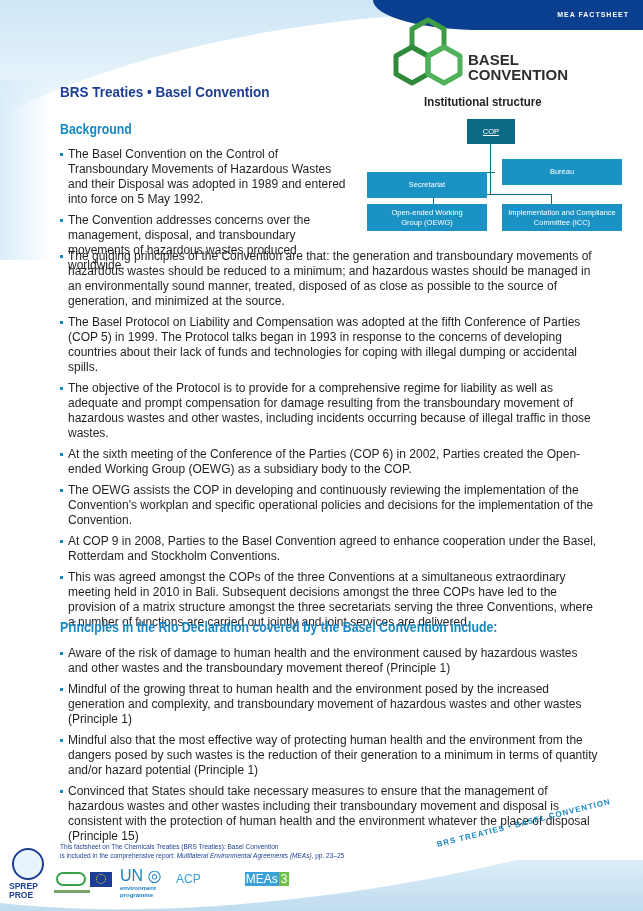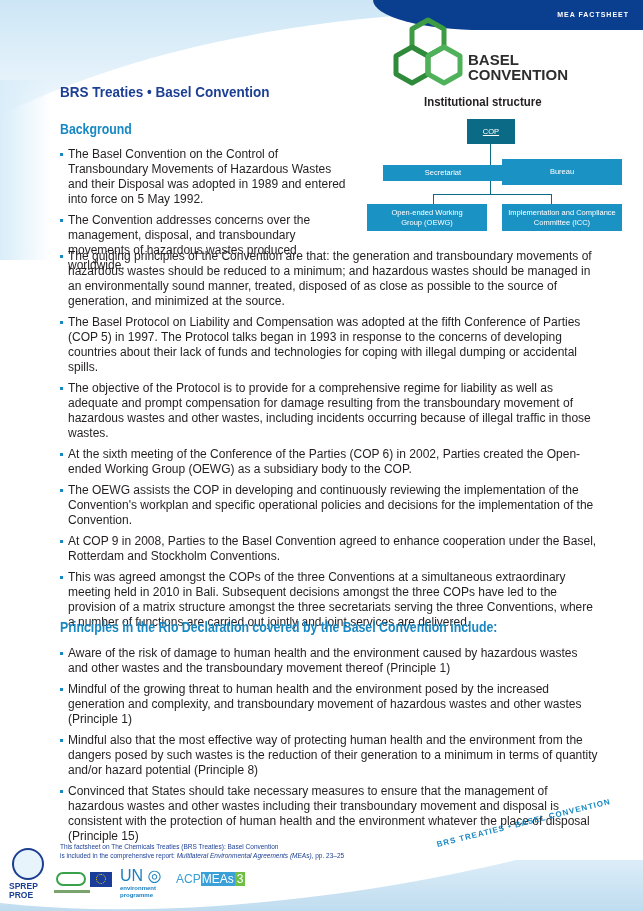--- a/index.html
+++ b/index.html
@@ -119,21 +119,21 @@
   }
   .un-logo {
     position:absolute; left:112px; top:20px; font-size:16px; font-weight:normal; color:#1b7fc0; line-height:16px;
   }
   .un-sub {
     position:absolute; left:112px; top:37px; font-size:6px; font-weight:bold; color:#1b7fc0; line-height:6.5px;
   }
   .acpmeas {
     position:absolute; left:168px; top:24px; font-size:12px; color:#3aa0d8; line-height:14px;
   }
-  .acpmeas .meas { background:#3aa0d8; color:#fff; padding:0 1px; }
+  .acpmeas .meas { background:#3aa0d8; color:#fff; padding:0 1px;margin-left:44px; }
   .acpmeas .three { background:#6fbf44; color:#fff; padding:0 2px; }
 </style>
 </head>
 <body>
 
 <div class="top-band"></div>
 <div class="top-curve"></div>
 <div class="left-fade"></div>
 <div class="bottom-band"></div>
 <div class="bottom-curve"></div>
@@ -158,51 +158,51 @@
 
 <div class="inst-title">Institutional structure</div>
 
 <div class="org">
   <div class="line" style="left:490px;top:142px;width:1px;height:53px;"></div>
   <div class="line" style="left:487px;top:172px;width:8px;height:1px;"></div>
   <div class="line" style="left:433px;top:194px;width:119px;height:1px;"></div>
   <div class="line" style="left:433px;top:194px;width:1px;height:11px;"></div>
   <div class="line" style="left:551px;top:194px;width:1px;height:11px;"></div>
   <div class="box cop" style="left:467px;top:119px;width:48px;height:25px;">COP</div>
-  <div class="box" style="left:367px;top:165px;width:120px;height:16px;margin-left:16px;">Secretariat</div>
+  <div class="box" style="left:367px;top:172px;width:120px;height:26px;">Secretariat</div>
   <div class="box" style="left:502px;top:159px;width:120px;height:26px;">Bureau</div>
   <div class="box" style="left:367px;top:204px;width:120px;height:27px;padding:0 20px;box-sizing:border-box;">Open-ended Working Group (OEWG)</div>
   <div class="box" style="left:502px;top:204px;width:120px;height:27px;padding:0 4px;box-sizing:border-box;">Implementation and Compliance Committee (ICC)</div>
 </div>
 
 <div class="page-title">BRS Treaties • Basel Convention</div>
 
 <div class="section-heading" style="top:121px;">Background</div>
 
 <ul class="bullets" style="top:147px;width:290px;">
   <li>The Basel Convention on the Control of Transboundary Movements of Hazardous Wastes and their Disposal was adopted in 1989 and entered into force on 5 May 1992.</li>
   <li>The Convention addresses concerns over the management, disposal, and transboundary movements of hazardous wastes produced worldwide.</li>
 </ul>
 
 <ul class="bullets" style="top:249px;width:540px;">
   <li>The guiding principles of the Convention are that: the generation and transboundary movements of hazardous wastes should be reduced to a minimum; and hazardous wastes should be managed in an environmentally sound manner, treated, disposed of as close as possible to the source of generation, and minimized at the source.</li>
-  <li>The Basel Protocol on Liability and Compensation was adopted at the fifth Conference of Parties (COP 5) in 1997. The Protocol talks began in 1993 in response to the concerns of developing countries about their lack of funds and technologies for coping with illegal dumping or accidental spills.</li>
+  <li>The Basel Protocol on Liability and Compensation was adopted at the fifth Conference of Parties (COP 5) in 1999. The Protocol talks began in 1993 in response to the concerns of developing countries about their lack of funds and technologies for coping with illegal dumping or accidental spills.</li>
   <li>The objective of the Protocol is to provide for a comprehensive regime for liability as well as adequate and prompt compensation for damage resulting from the transboundary movement of hazardous wastes and other wastes, including incidents occurring because of illegal traffic in those wastes.</li>
   <li>At the sixth meeting of the Conference of the Parties (COP 6) in 2002, Parties created the Open-ended Working Group (OEWG) as a subsidiary body to the COP.</li>
   <li>The OEWG assists the COP in developing and continuously reviewing the implementation of the Convention's workplan and specific operational policies and decisions for the implementation of the Convention.</li>
   <li>At COP 9 in 2008, Parties to the Basel Convention agreed to enhance cooperation under the Basel, Rotterdam and Stockholm Conventions.</li>
   <li>This was agreed amongst the COPs of the three Conventions at a simultaneous extraordinary meeting held in 2010 in Bali. Subsequent decisions amongst the three COPs have led to the provision of a matrix structure amongst the three secretariats serving the three Conventions, where a number of functions are carried out jointly and joint services are delivered.</li>
 </ul>
 
 <div class="section-heading" style="top:619px;">Principles in the Rio Declaration covered by the Basel Convention include:</div>
 
 <ul class="bullets" style="top:646px;width:540px;">
   <li>Aware of the risk of damage to human health and the environment caused by hazardous wastes and other wastes and the transboundary movement thereof (Principle 1)</li>
   <li>Mindful of the growing threat to human health and the environment posed by the increased generation and complexity, and transboundary movement of hazardous wastes and other wastes (Principle 1)</li>
-  <li>Mindful also that the most effective way of protecting human health and the environment from the dangers posed by such wastes is the reduction of their generation to a minimum in terms of quantity and/or hazard potential (Principle 8)</li>
+  <li>Mindful also that the most effective way of protecting human health and the environment from the dangers posed by such wastes is the reduction of their generation to a minimum in terms of quantity and/or hazard potential (Principle 1)</li>
   <li>Convinced that States should take necessary measures to ensure that the management of hazardous wastes and other wastes including their transboundary movement and disposal is consistent with the protection of human health and the environment whatever the place of disposal (Principle 15)</li>
 </ul>
 
 <div class="footer-note">
   <div>This factsheet on The Chemicals Treaties (BRS Treaties): Basel Convention</div>
   <div><span>is included in the comprehensive report: </span><i>Multilateral Environmental Agreements (MEAs)</i><span>, pp. 23–25</span></div>
 </div>
 
 <div class="brs-diag">BRS TREATIES • BASEL CONVENTION</div>
 

